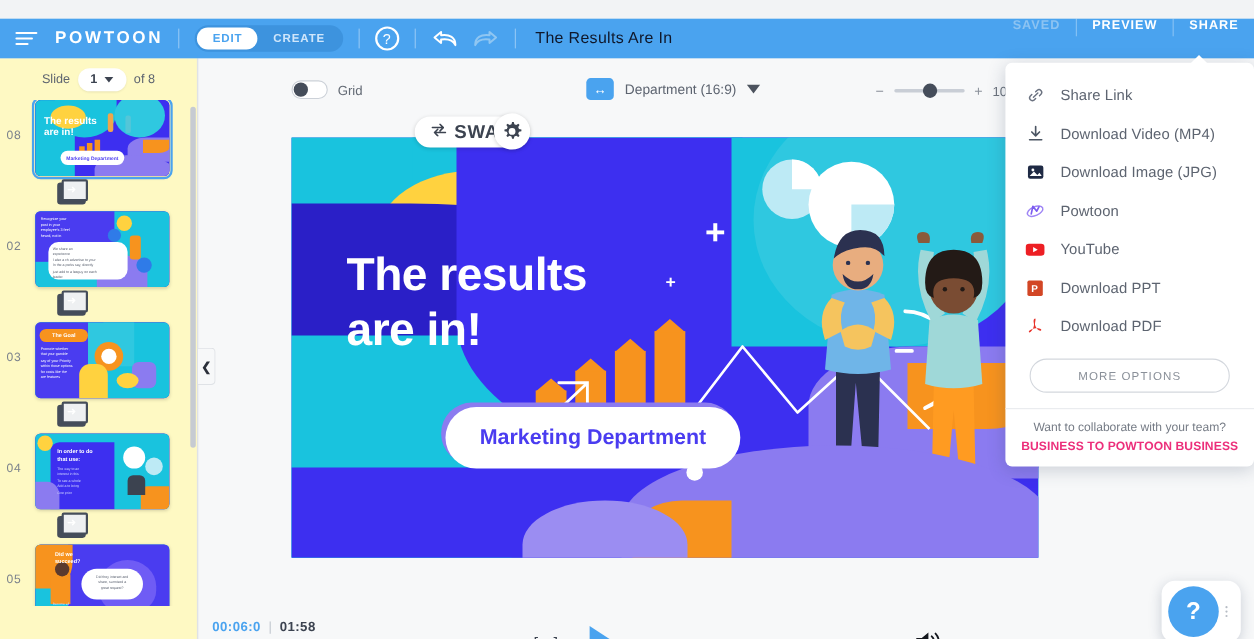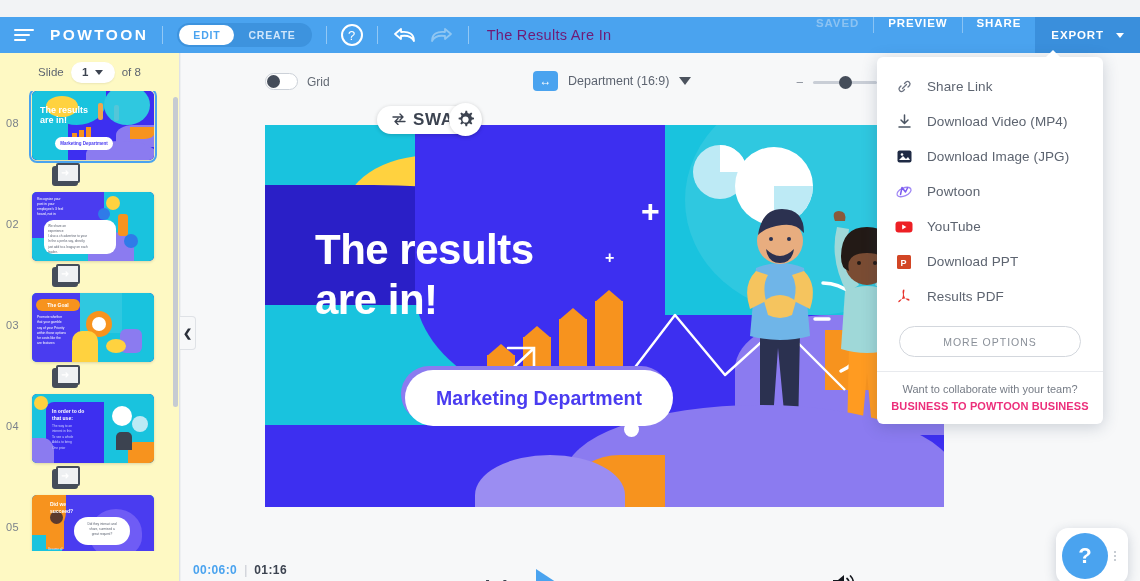--- a/index.html
+++ b/index.html
@@ -34,39 +34,39 @@
     font-size: 10.5px; font-weight: bold; letter-spacing: .8px; color: #cfe6fb;
     padding: 0 14px; line-height: 20px; border-radius: 11px; cursor: pointer;
   }
   #mode-toggle .seg.active { background: #fff; color: #4aa3ef; }
   .circ-help {
     width: 22px; height: 22px; border: 2px solid #fff; border-radius: 50%;
     color: #fff; font-size: 13px; display: flex; align-items: center;
     justify-content: center; cursor: pointer; font-weight: normal;
   }
   .icon-btn { cursor: pointer; display: flex; align-items: center; }
-  #doc-title { color: #701a75; font-size: 14.5px; letter-spacing: .3px; margin-left: 4px; }
+  #doc-title { color: #0f172a; font-size: 14.5px; letter-spacing: .3px; margin-left: 4px; }
   #header-right { margin-left: auto; display: flex; align-items: flex-start; height: 36px; }
   .hact {
     color: #fff; font-size: 11.5px; font-weight: bold; letter-spacing: .9px;
     padding: 0 14px; cursor: pointer;
   }
   .hact.dim { color: #8cc3f2; cursor: default; }
   .vdiv { width: 1px; height: 16px; background: rgba(255,255,255,.35); }
   #export-btn {
     background: #3a8fdc; height: 36px; display: flex; align-items: center;
     padding: 0 16px; color: #fff; font-size: 11.5px; font-weight: bold;
     letter-spacing: .9px; cursor: pointer; gap: 12px; position: relative;
   }
   .caret-down { width: 0; height: 0; border-left: 4px solid transparent;
     border-right: 4px solid transparent; border-top: 5px solid #fff; }
 
   
   #export-menu {
-    position: absolute; top: 40px; left: 877px; width: 226px;
+    position: absolute; top: 40px; left: 914px; width: 226px;
     background: #fff; border-radius: 6px;
     box-shadow: 0 3px 16px rgba(40,60,90,.22); z-index: 60; padding: 12px 0 0;
   }
   #export-menu:before {
     content: ""; position: absolute; top: -7px; left: 168px;
     border-left: 8px solid transparent; border-right: 8px solid transparent;
     border-bottom: 8px solid #fff;
   }
   .menu-item {
     display: flex; align-items: center; height: 35px; padding: 0 18px;
@@ -291,24 +291,20 @@
     </span>
     <div class="hsep"></div>
     <div id="doc-title">The Results Are In</div>
 
     <div id="header-right">
       <div class="hact dim">SAVED</div>
       <div class="vdiv"></div>
       <div class="hact">PREVIEW</div>
       <div class="vdiv"></div>
       <div class="hact">SHARE</div>
-      <div id="export-btn">
-        <span>EXPORT</span>
-        <span class="caret-down"></span>
-      </div>
     </div>
   </div>
 
   <div id="export-menu">
     <div class="menu-item">
       <span class="mi-icon">
         <svg width="17" height="17" viewBox="0 0 17 17">
             <path d="M6.5 10.5 L10.5 6.5 M5 8 L3.5 9.5 a2.5 2.5 0 0 0 3.5 3.5 L8.5 11.5 M8.5 5.5 L10 4 a2.5 2.5 0 0 1 3.5 3.5 L12 9" fill="none" stroke="#6b7280" stroke-width="1.3" stroke-linecap="round"></path>
           </svg>
       </span>
@@ -358,21 +354,21 @@
           </svg>
       </span>
       <span class="mlabel">Download PPT</span>
     </div>
     <div class="menu-item">
       <span class="mi-icon">
         <svg width="16" height="17" viewBox="0 0 16 17">
             <path d="M8 1.5 C6.6 1.5 6.3 3.5 6.9 6 C7.4 8.3 5.8 12 4 13.6 C2.8 14.7 2 14.2 2.4 13.2 C3 11.7 7 10.2 11 10.5 C13.6 10.7 14.2 12.2 13.2 12.6 C11.8 13.2 9 11 8 7.5 C7.5 5.5 9.2 1.5 8 1.5 Z" fill="#e8322a"></path>
           </svg>
       </span>
-      <span class="mlabel">Results PDF</span>
+      <span class="mlabel">Download PDF</span>
     </div>
     <div id="more-options">MORE OPTIONS</div>
     <div id="menu-footer">
       <div id="collab-text">Want to collaborate with your team?</div>
       <div id="upgrade-link">BUSINESS TO POWTOON BUSINESS</div>
     </div>
   </div>
 
   <div id="sidebar">
     <div id="slide-nav">
@@ -605,21 +601,21 @@
       <svg width="19" height="19" viewBox="0 0 19 19">
           <path d="M9.5 0.8 l1.6 0 0.5 2.2 1.7 0.7 1.9-1.2 1.1 1.1 -1.2 1.9 0.7 1.7 2.2 0.5 0 1.6 -2.2 0.5 -0.7 1.7 1.2 1.9 -1.1 1.1 -1.9-1.2 -1.7 0.7 -0.5 2.2 -1.6 0 -0.5-2.2 -1.7-0.7 -1.9 1.2 -1.1-1.1 1.2-1.9 -0.7-1.7 -2.2-0.5 0-1.6 2.2-0.5 0.7-1.7 -1.2-1.9 1.1-1.1 1.9 1.2 1.7-0.7 Z" fill="#3c4350"></path>
           <circle cx="9.5" cy="9.5" r="3.1" fill="#fff"></circle>
         </svg>
     </div>
 
     <div id="playbar">
       <div id="timecodes">
         <span id="tc-current">00:06:0</span>
         <span id="tc-sep">|</span>
-        <span id="tc-total">01:16</span>
+        <span id="tc-total">01:58</span>
       </div>
       <div id="frame-btn">
         <span>[</span>
           <span class="tri"></span>
           <span>]</span>
       </div>
       <div id="play-btn"></div>
       <div id="volume-btn">
         <svg width="26" height="20" viewBox="0 0 26 20">
             <path d="M2 7 L7 7 L13 2 L13 18 L7 13 L2 13 Z" fill="#15181f"></path>

